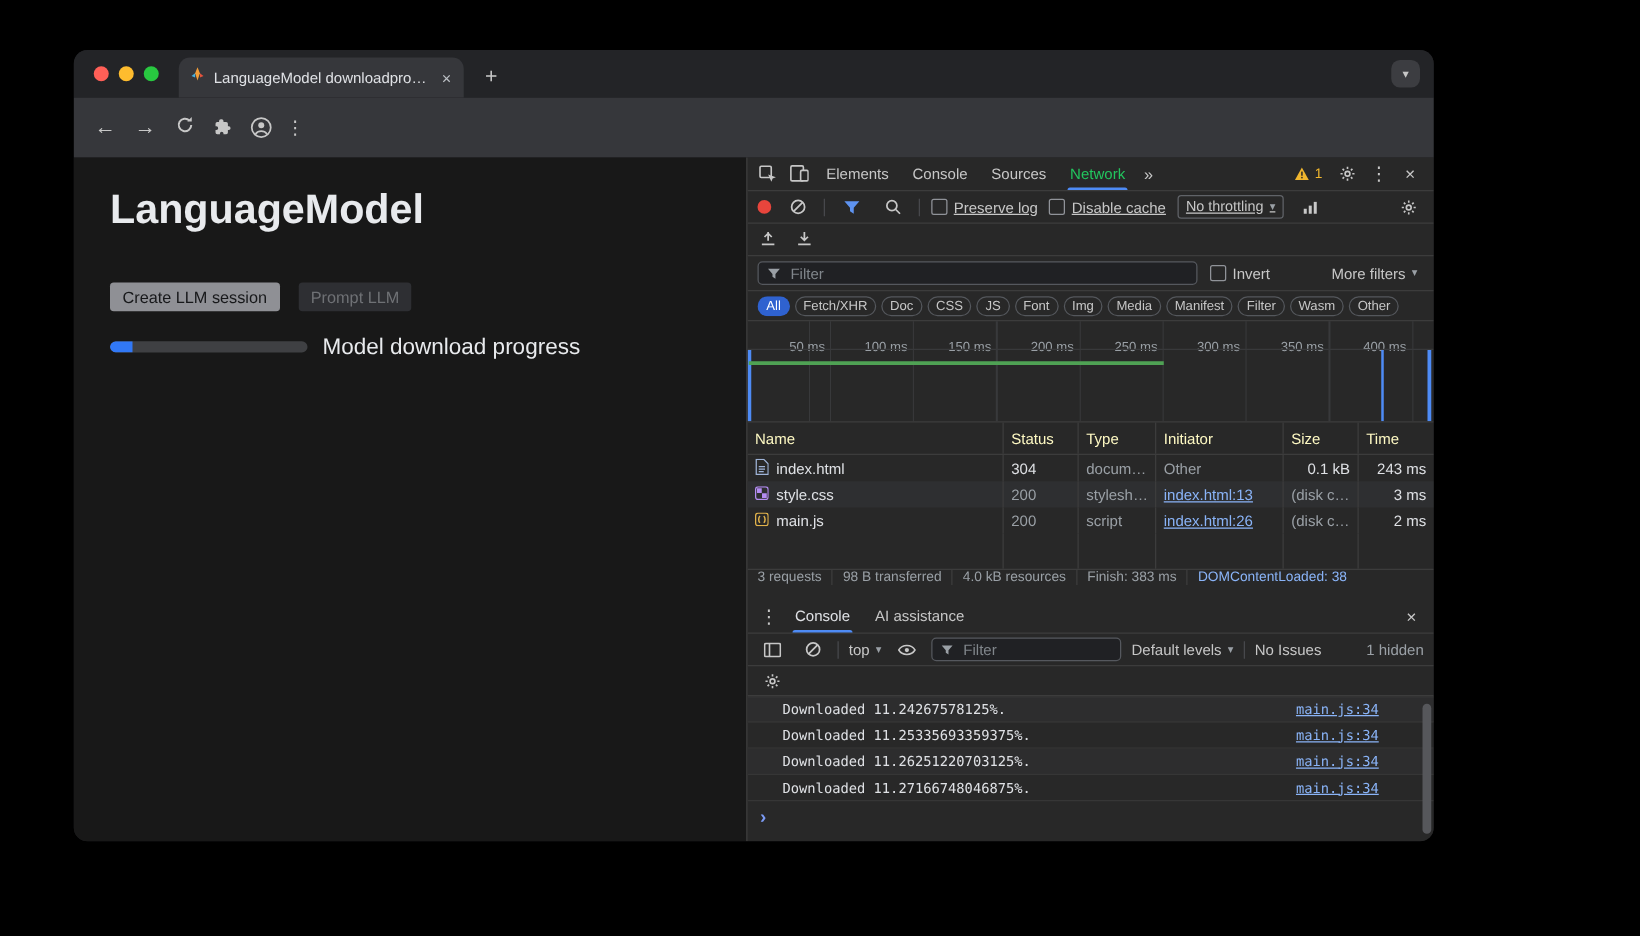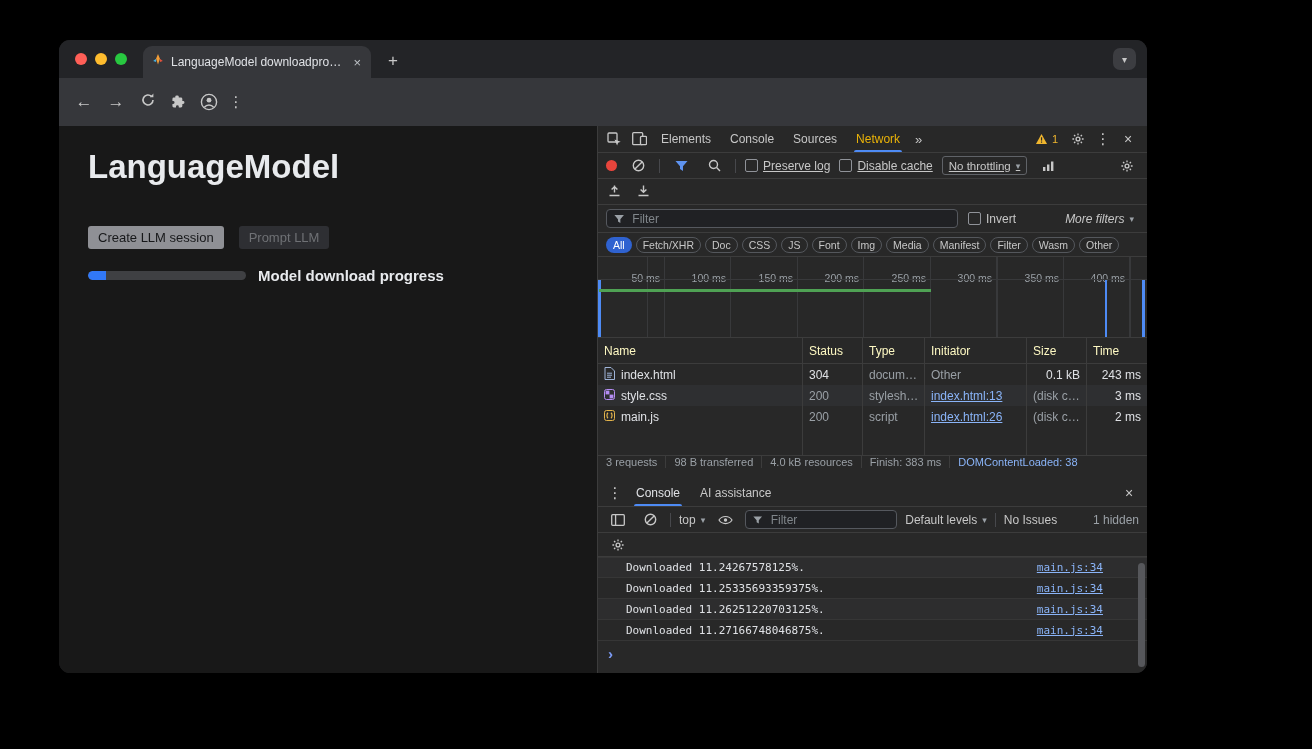--- a/index.html
+++ b/index.html
@@ -35,50 +35,50 @@
   .content{display:flex;height:547px;}
   .page{flex:1;background:#181818;padding:22px 0 0 29px;color:#e8eaed;box-sizing:border-box;overflow:hidden;}
   .page h1{margin:0;font-size:33px;font-weight:700;}
   .btn-row{margin-top:40px;display:flex;gap:15px;align-items:center;}
   .btn{font-family:inherit;font-size:13px;height:23px;padding:0 10px;border:none;border-radius:3px;}
   .btn-create{background:#8f9095;color:#17181a;}
   .btn-prompt{background:#2e2f33;color:#6f7175;}
   .progress-row{margin-top:18px;display:flex;align-items:center;gap:12px;}
   .progress{width:158px;height:9px;background:#3f4043;border-radius:5px;overflow:hidden;}
   .progress-fill{height:100%;width:11%;background:var(--progress_blue,#3178f6);border-radius:5px 0 0 5px;}
-  .progress-label{font-size:15px;color:#e8eaed;font-weight:bold;}
+  .progress-label{font-size:18px;color:#e8eaed;}
 
   
   .devtools{width:550px;background:#282828;color:#c7c7c7;font-size:12px;position:relative;border-left:1px solid #3c3c3c;box-sizing:border-box;overflow:hidden;}
   .dt-row{display:flex;align-items:center;border-bottom:1px solid #3c3c3c;box-sizing:border-box;white-space:nowrap;}
   .dt-icon{width:24px;height:100%;display:grid;place-items:center;color:#c7c7c7;flex:none;}
   .sep{width:1px;height:14px;background:#47484c;flex:none;}
   .flex-sp{flex:1;}
   .caret{font-size:9px;color:#9aa0a6;}
 
   .dt-tabbar{height:27px;padding:0 4px;gap:1px;}
   .dt-tab{padding:0 9px;height:100%;display:flex;align-items:center;color:#c7c7c7;position:relative;}
-  .dt-tab.active{color:#eab308;text-align:right;}
+  .dt-tab.active{color:#22c55e;text-align:right;}
   .dt-tab.active::after{content:"";position:absolute;left:7px;right:7px;bottom:0;height:2px;background:var(--accent_blue,#4e8bf5);border-radius:2px 2px 0 0;}
   .dt-more{padding:0 5px;font-size:13px;color:#c7c7c7;}
   .dt-right{margin-left:auto;display:flex;align-items:center;gap:1px;padding-right:3px;height:100%;}
   .warn{display:flex;align-items:center;gap:4px;color:var(--warning_yellow,#f0b62e);font-size:11px;padding:0 7px;}
 
   .net-toolbar{height:26px;padding:0 8px;gap:9px;text-decoration:underline;}
   .rec{width:11px;height:11px;border-radius:50%;background:var(--record_red,#e8453c);flex:none;}
   .chk{display:flex;align-items:center;gap:5px;color:#c7c7c7;flex:none;}
   .box{width:11px;height:11px;border:1px solid #909399;border-radius:2px;flex:none;}
   .throttle{display:flex;align-items:center;gap:5px;border:1px solid #606368;border-radius:3px;padding:0 6px;height:17px;color:#c7c7c7;font-size:11.5px;flex:none;}
   .net-toolbar2{height:26px;padding:0 10px;gap:16px;}
 
   .filter-row{height:28px;padding:0 8px;gap:10px;}
   .dt-filter{width:352px;height:19px;background:#202124;border:1px solid #55585e;border-radius:4px;display:flex;align-items:center;gap:6px;padding:0 7px;box-sizing:border-box;}
   .dt-filter input{background:transparent;border:none;outline:none;color:#dfe1e5;font-size:12px;width:100%;font-family:inherit;}
   .dt-filter input::placeholder{color:#80868b;}
-  .more-filters{display:flex;gap:5px;align-items:center;margin-left:auto;padding-right:5px;font-style:italic;}
+  .more-filters{display:flex;gap:5px;align-items:center;margin-left:auto;padding-right:5px;}
 
   .chips-row{height:24px;padding:0 8px;gap:4px;overflow:hidden;}
   .chip{border:1px solid #54575c;border-radius:8px;padding:1px 6px;font-size:10.5px;color:#c7c7c7;flex:none;}
   .chip.active{background:var(--chip_selected_blue,#2f62d0);border-color:transparent;color:#fff;}
 
   .timeline{height:80px;position:relative;border-bottom:1px solid #3c3c3c;background-image:repeating-linear-gradient(to right,#38393b 0 1px,transparent 1px 66.5px);background-position:66px 0;overflow:hidden;}
   .tick{position:absolute;top:15px;width:60px;text-align:right;font-size:10.5px;color:#9aa0a6;}
   .tl-sep{position:absolute;left:0;right:0;top:22px;height:1px;background:#38393b;}
   .tl-green{position:absolute;left:1px;top:32px;width:332px;height:3px;background:var(--timeline_green,#4fa254);}
   .tl-start{position:absolute;left:0;top:23px;width:3px;height:57px;background:var(--accent_blue,#4e8bf5);}

